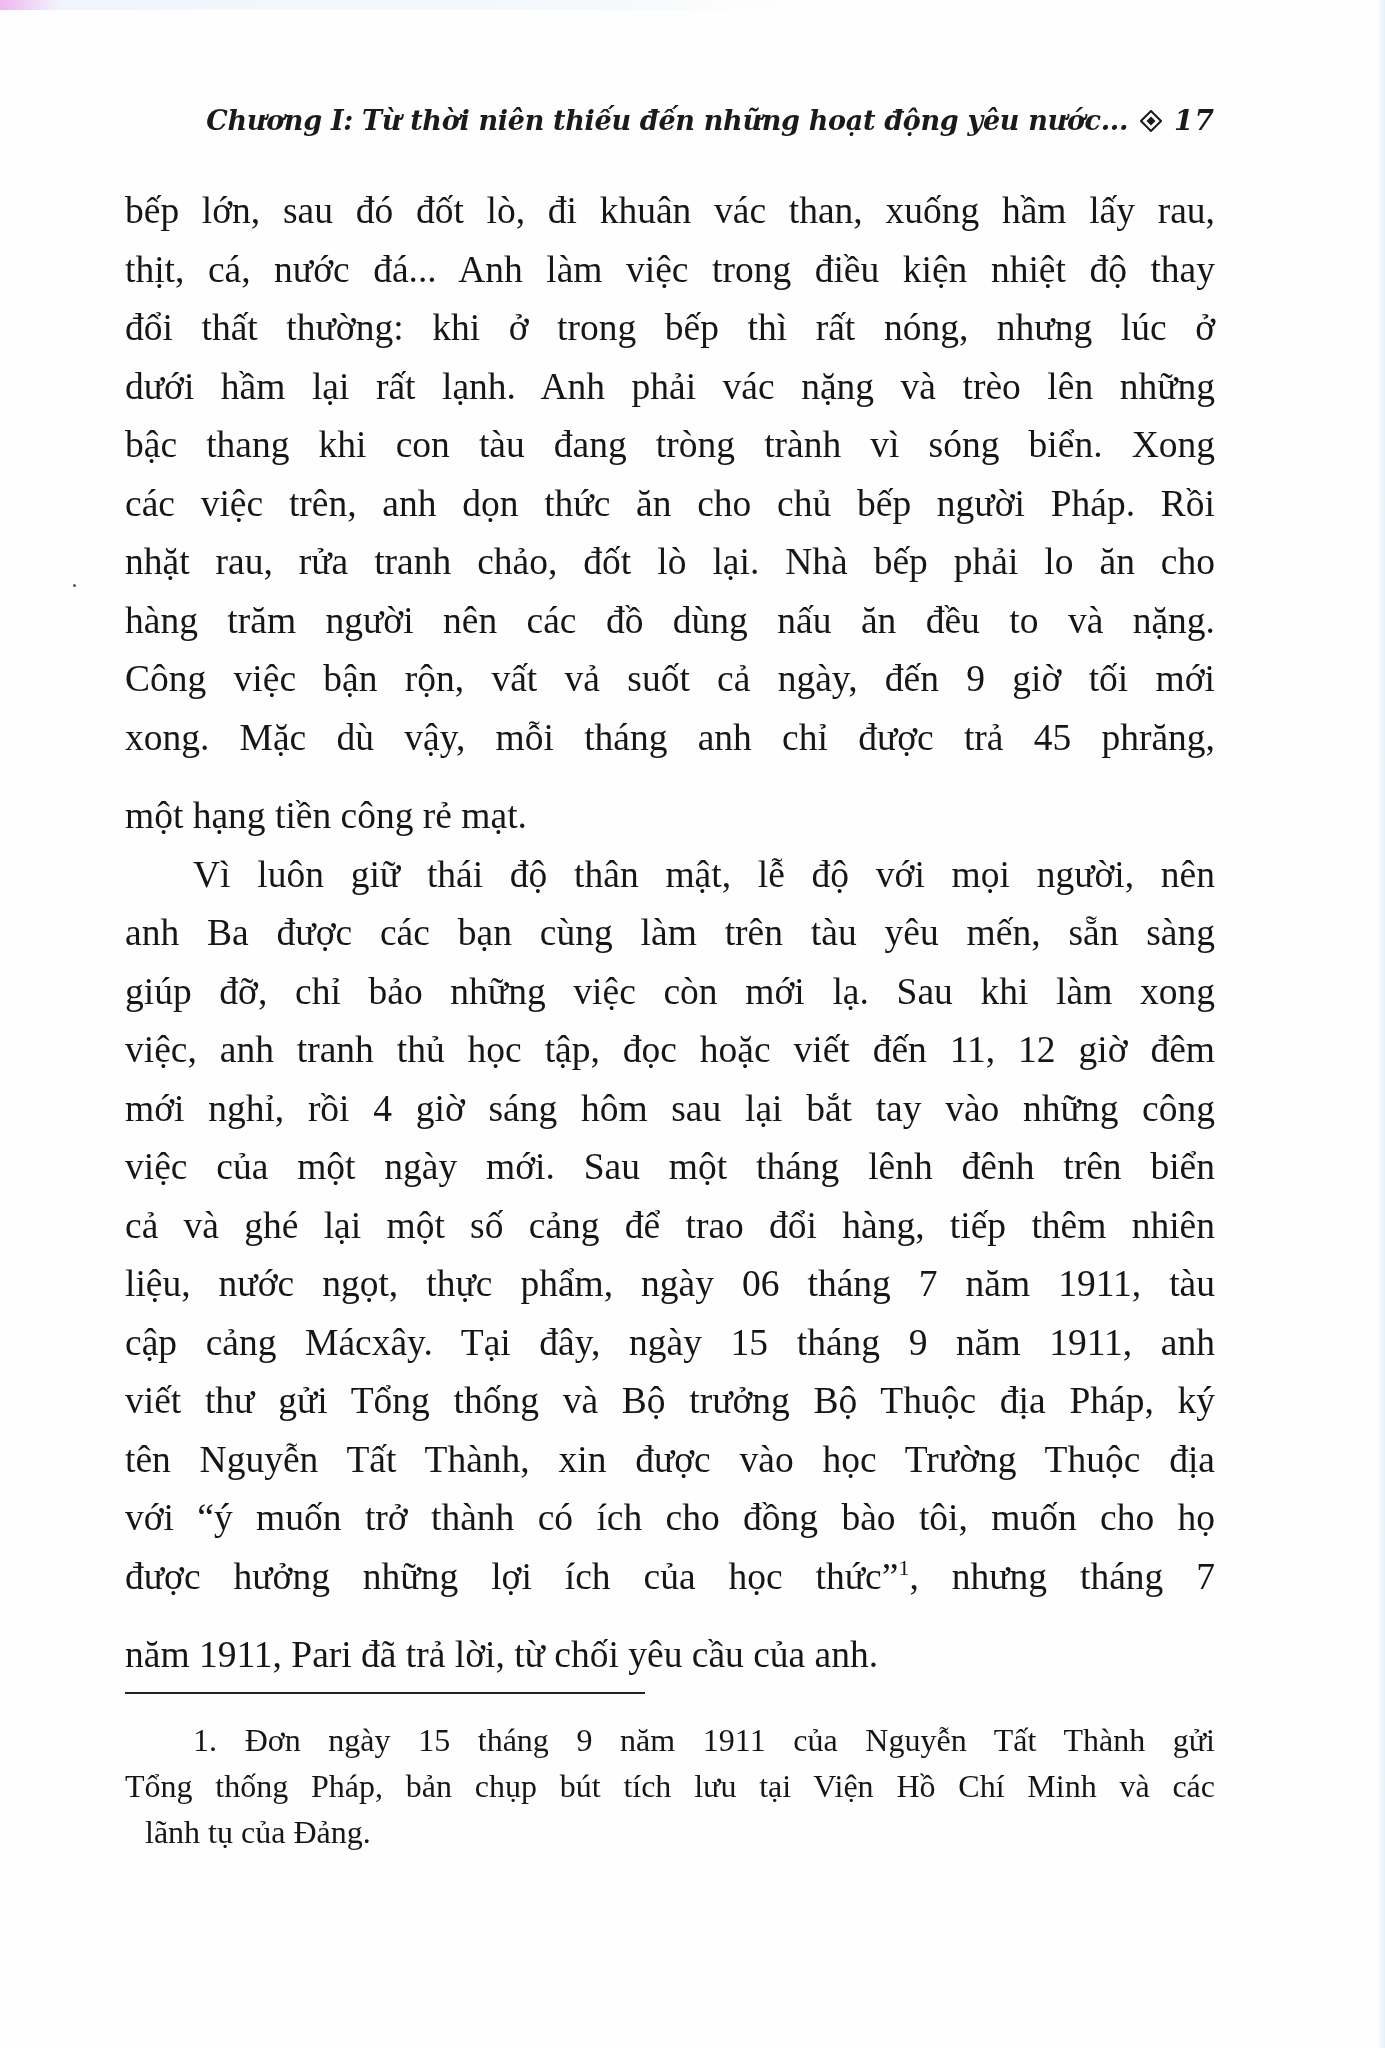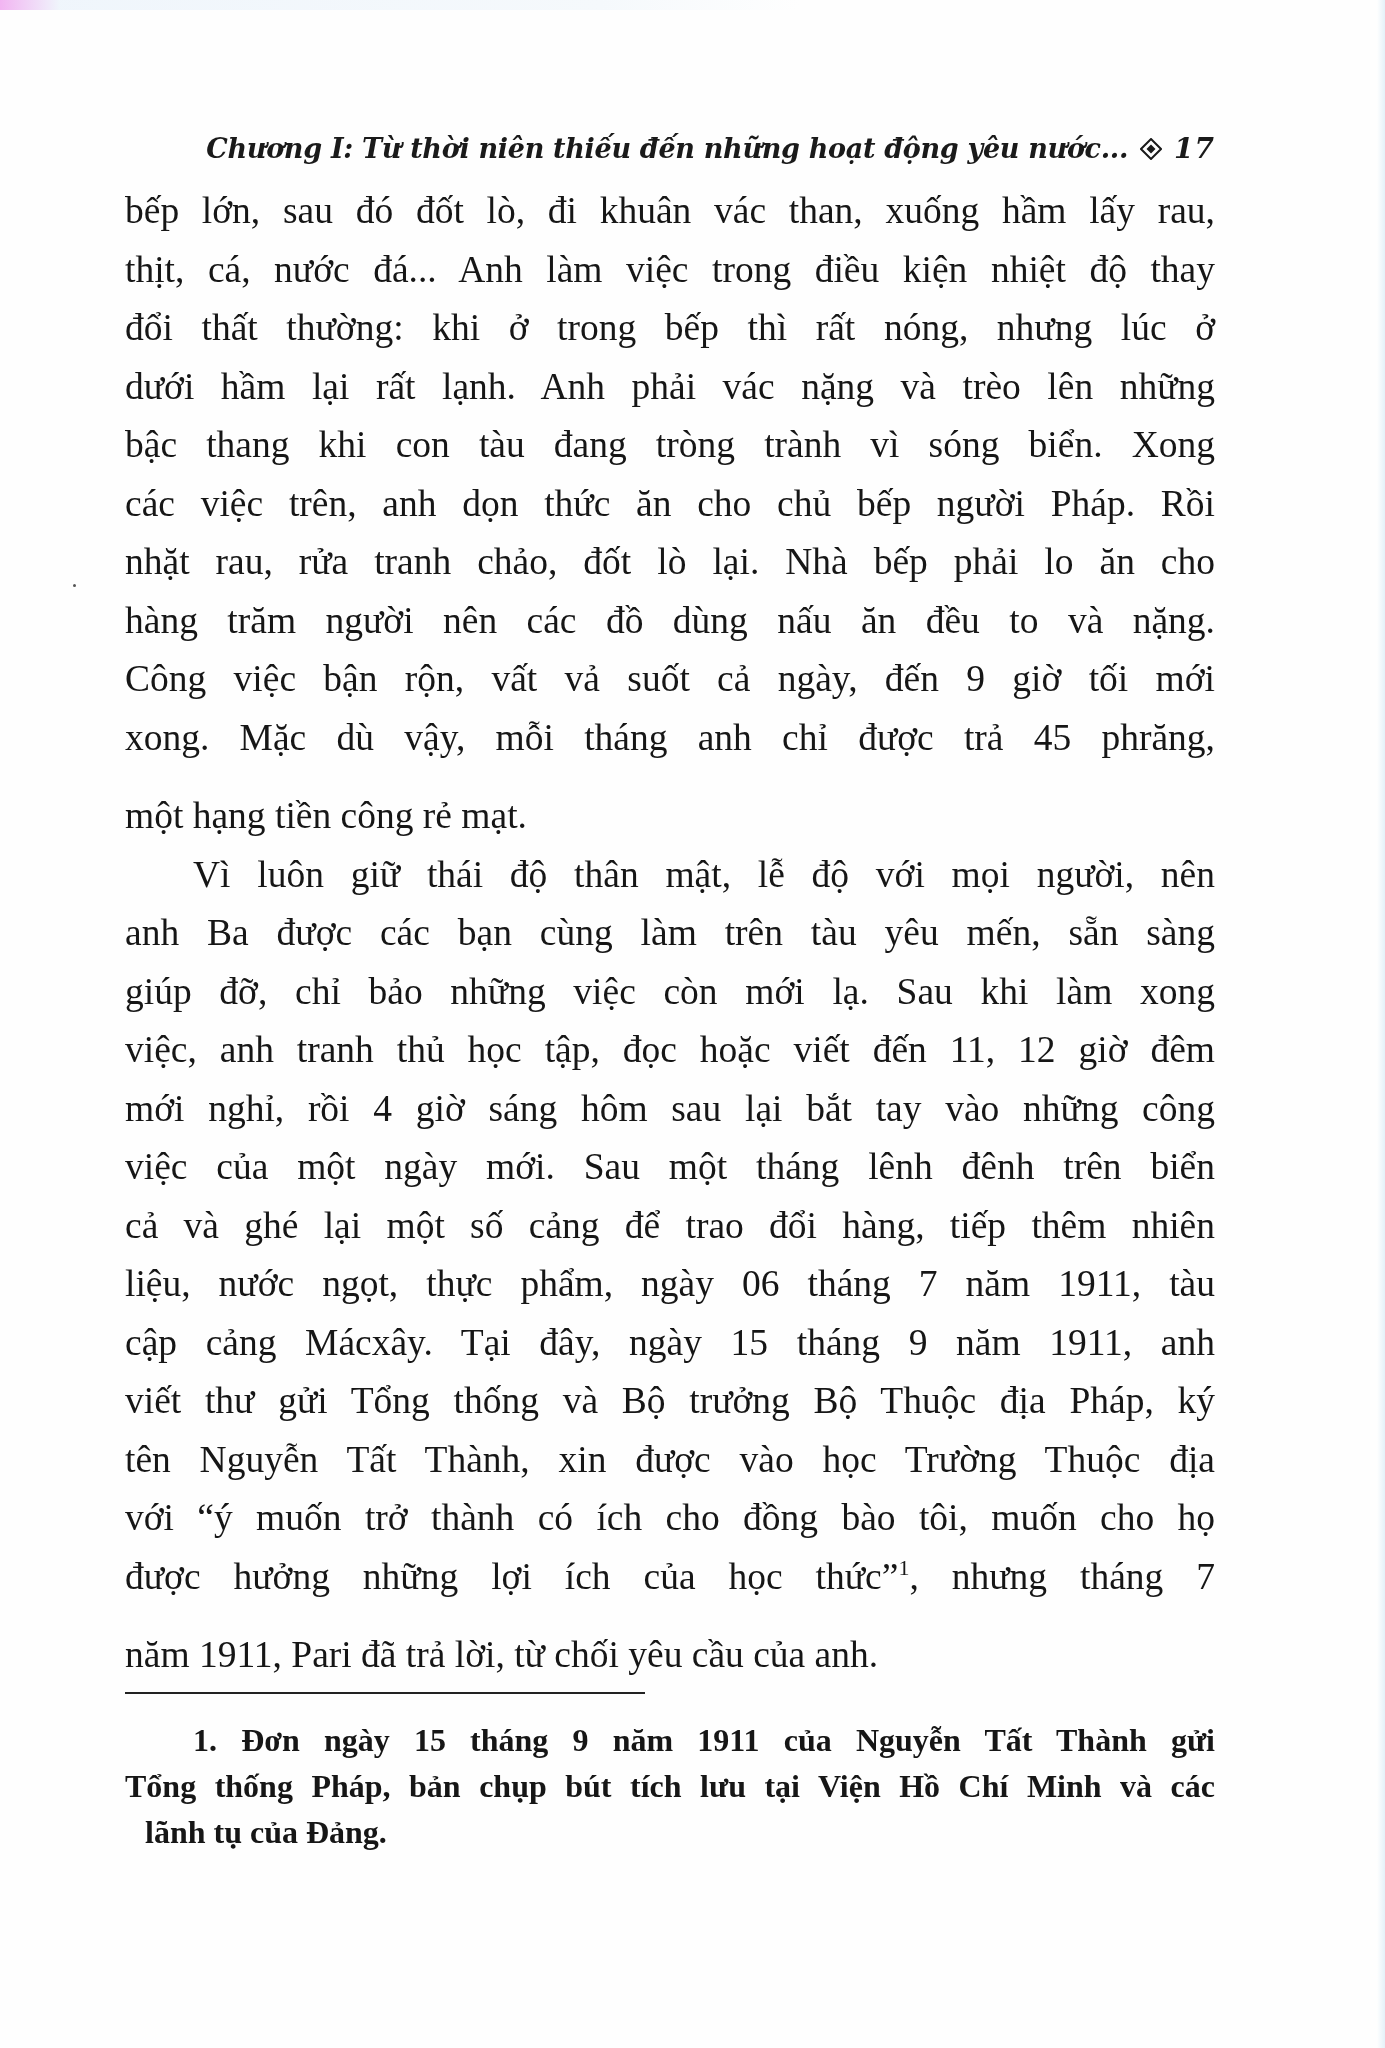--- a/index.html
+++ b/index.html
@@ -37,21 +37,20 @@
       font-family: "DejaVu Serif", serif;
       font-style: italic;
       font-weight: bold;
       font-size: 27px;
       color: #1a1a1a;
       letter-spacing: -0.3px;
       white-space: nowrap;
       display: flex;
       align-items: center;
       gap: 14px;
-      margin-top: 28px;
     }
     .running-header .diamond {
       display: inline-block;
       width: 18px;
       height: 18px;
       position: relative;
     }
     .running-header .diamond svg {
       width: 22px;
       height: 22px;
@@ -118,21 +117,20 @@
       font-family: "Liberation Serif", serif;
       font-size: 32px;
       line-height: 46px;
       color: #161616;
     }
     .footnote .line {
       display: block;
       text-align: justify;
       text-align-last: justify;
       white-space: nowrap;
-      font-weight: bold;
     }
     .footnote .line.last {
       text-align-last: left;
       margin-left: 20px;
     }
     .footnote .line.indent {
       padding-left: 68px;
     }
   </style>
 </head>

